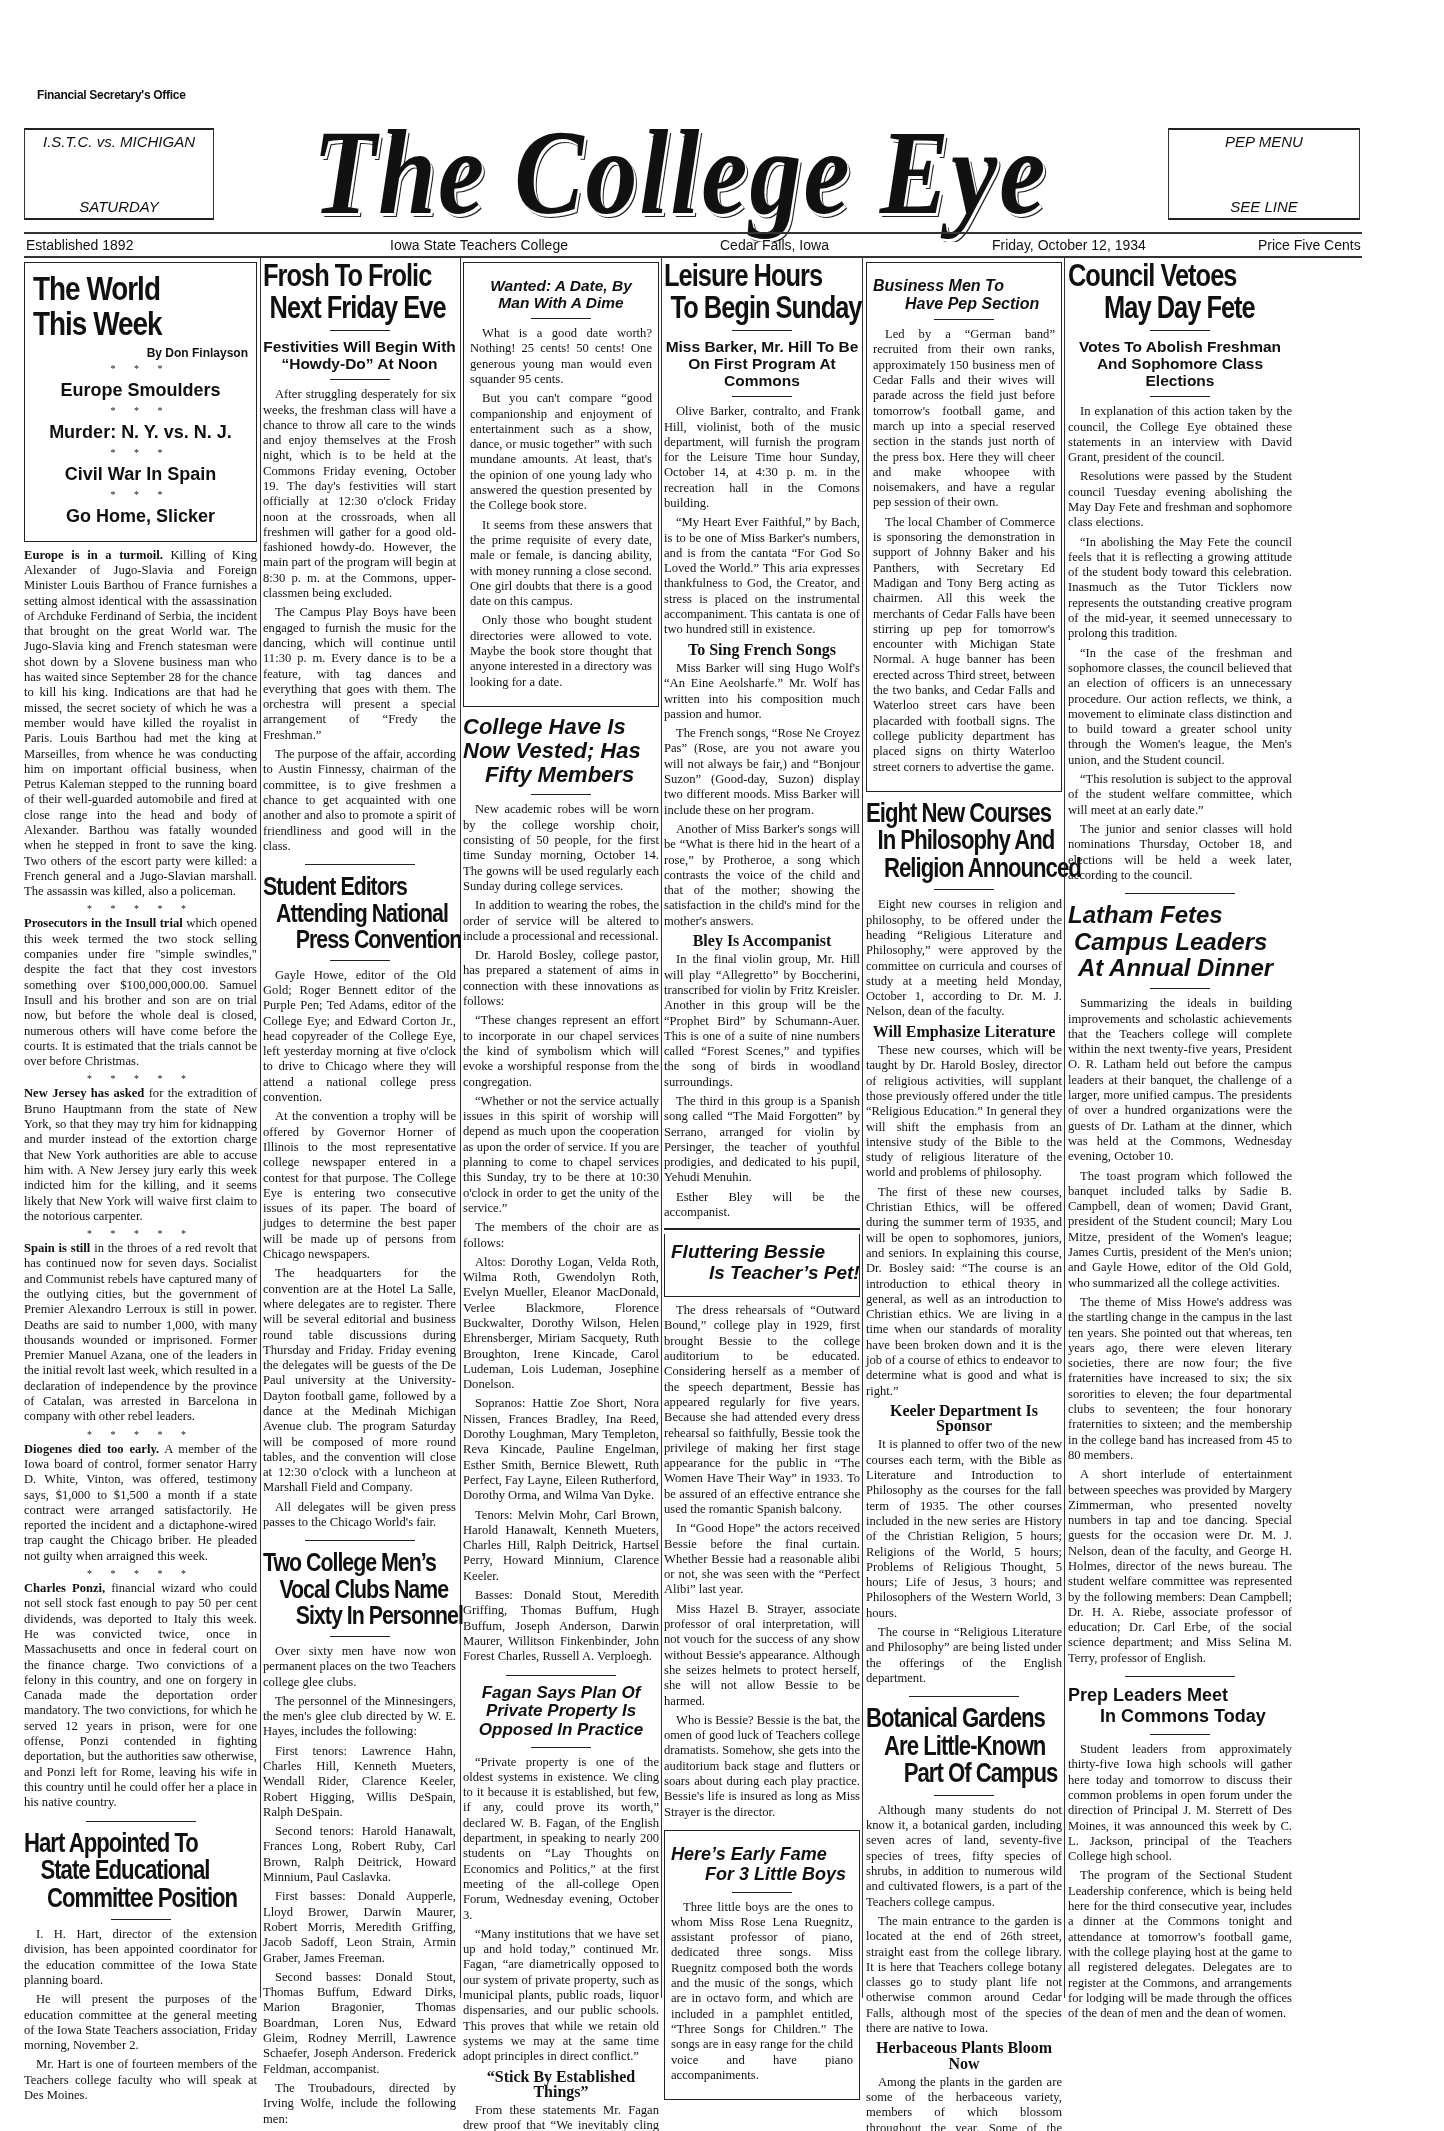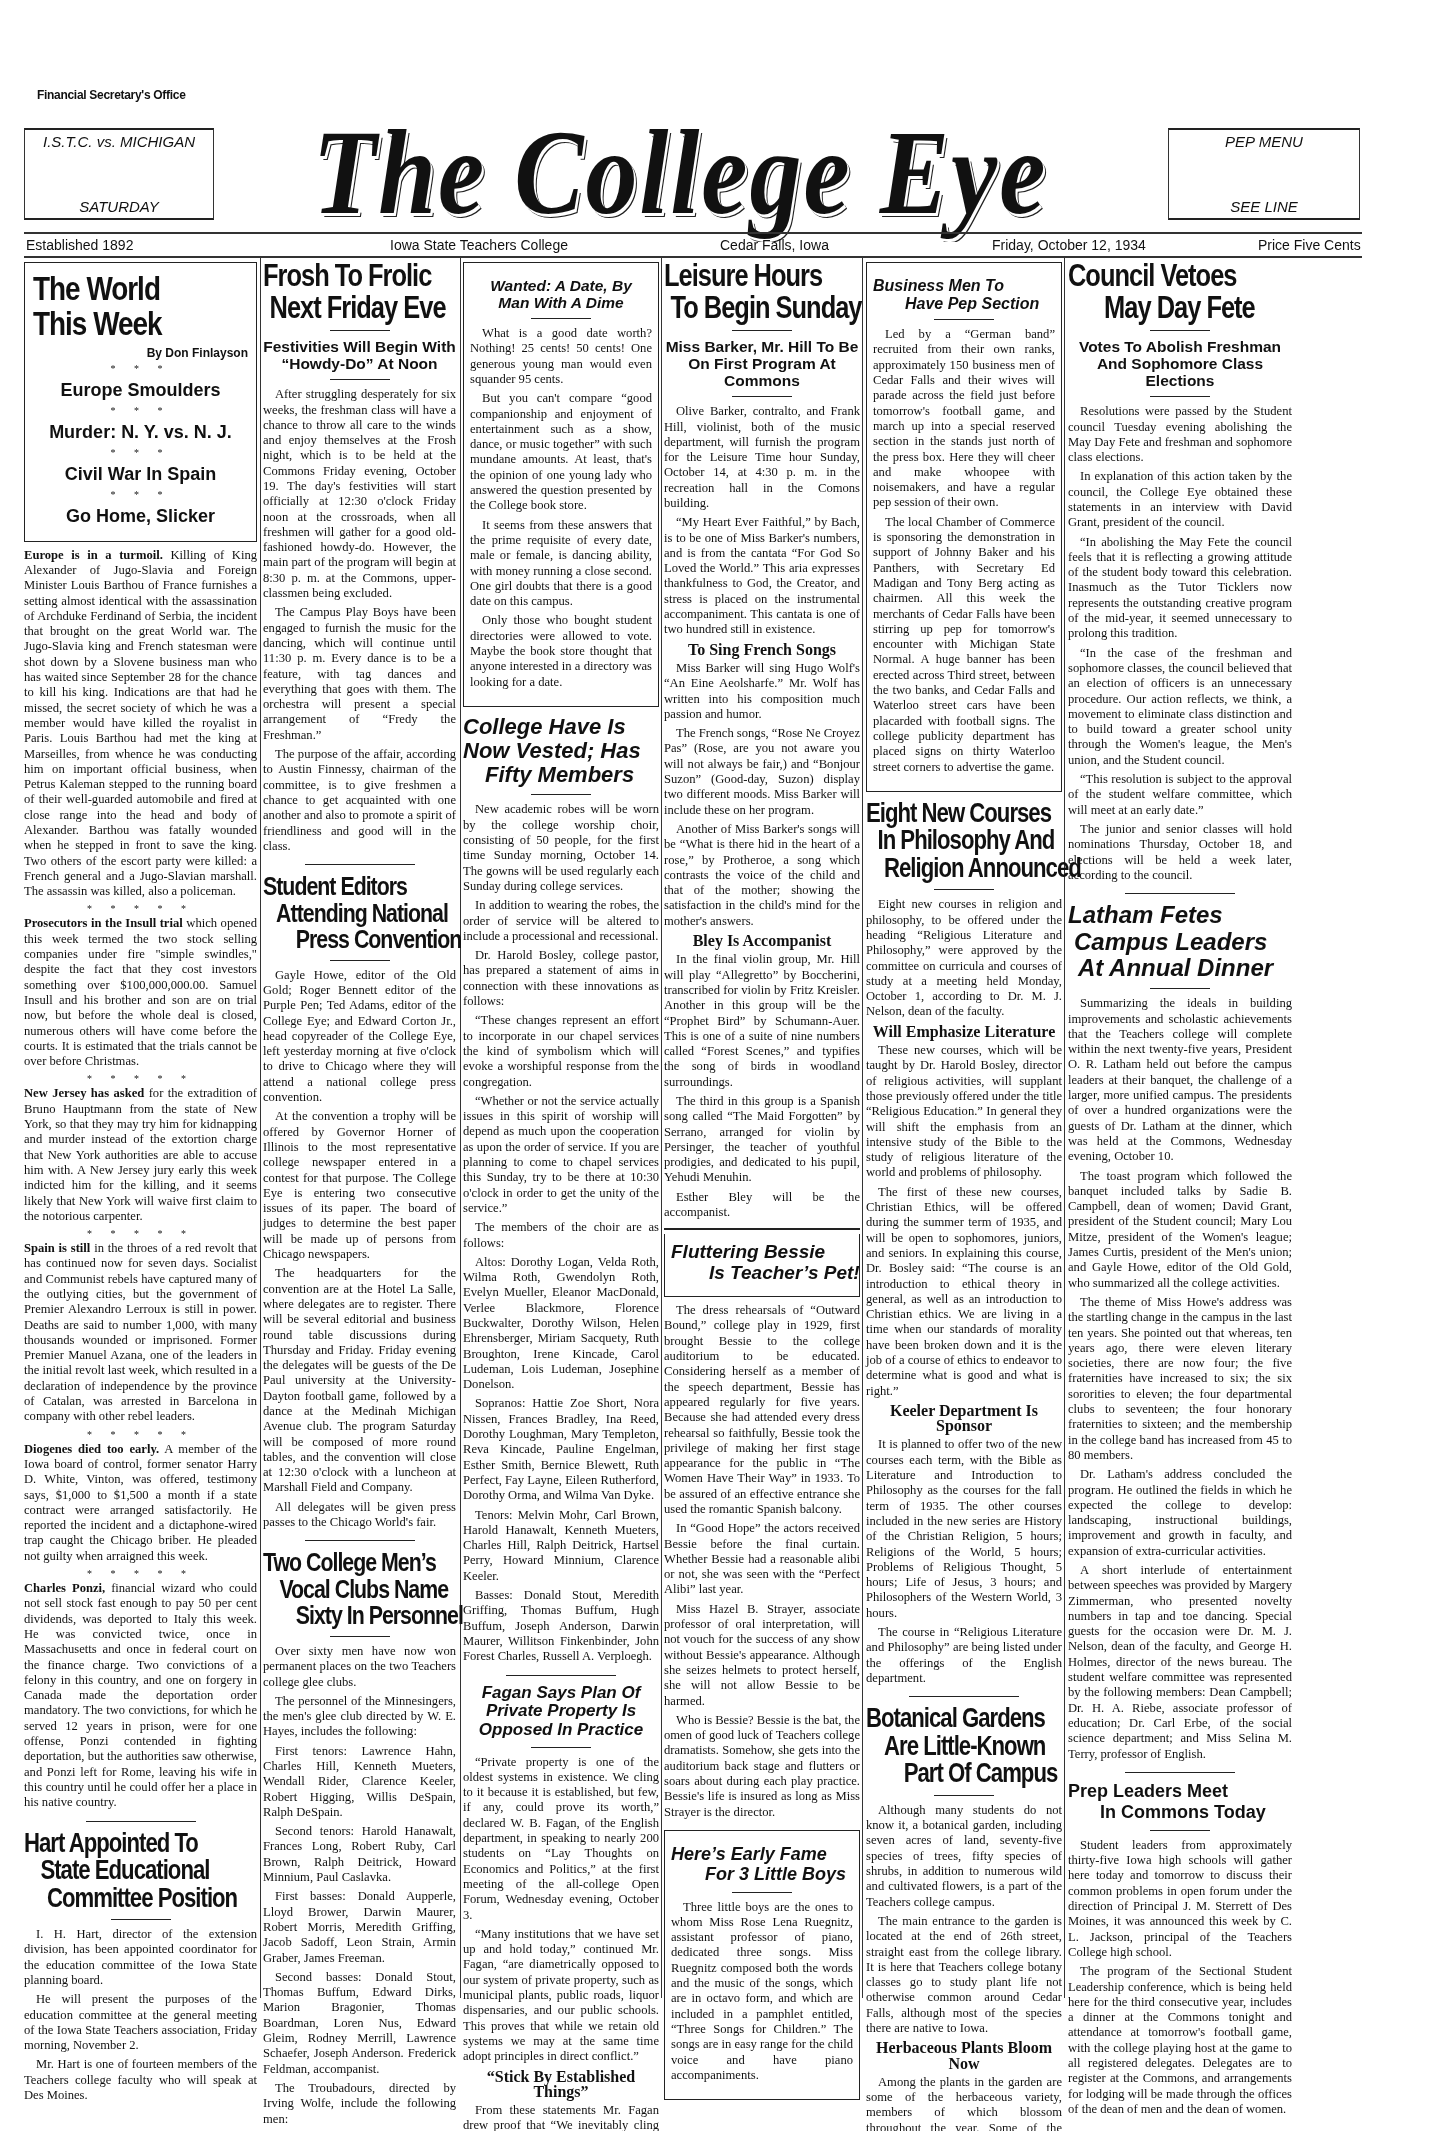--- a/index.html
+++ b/index.html
@@ -261,37 +261,36 @@
 </div>
 
 <div class="col c6">
   <div class="hl" style="font-size:31px">
     <div>Council Vetoes</div>
     <div style="padding-left:44px">May Day Fete</div>
   </div>
   <div class="short-rule"></div>
   <div class="deck">Votes To Abolish Freshman And Sophomore Class Elections</div>
   <div class="short-rule"></div>
+  <p>In explanation of this action taken by the council, the College Eye obtained these statements in an interview with David Grant, president of the council.</p>
   <p>Resolutions were passed by the Student council Tuesday evening abolishing the May Day Fete and freshman and sophomore class elections.</p>
-  <p>In explanation of this action taken by the council, the College Eye obtained these statements in an interview with David Grant, president of the council.</p>
   <p>“In abolishing the May Fete the council feels that it is reflecting a growing attitude of the student body toward this celebration. Inasmuch as the Tutor Ticklers now represents the outstanding creative program of the mid-year, it seemed unnecessary to prolong this tradition.</p>
   <p>“In the case of the freshman and sophomore classes, the council believed that an election of officers is an unnecessary procedure. Our action reflects, we think, a movement to eliminate class distinction and to build toward a greater school unity through the Women's league, the Men's union, and the Student council.</p>
   <p>“This resolution is subject to the approval of the student welfare committee, which will meet at an early date.”</p>
   <p>The junior and senior classes will hold nominations Thursday, October 18, and elections will be held a week later, according to the council.</p>
   <div class="long-rule"></div>
   <div class="hl-italic" style="font-size:24px">
     <div>Latham Fetes</div>
     <div style="padding-left:6px">Campus Leaders</div>
     <div style="padding-left:10px">At Annual Dinner</div>
   </div>
   <div class="short-rule"></div>
   <p>Summarizing the ideals in building improvements and scholastic achievements that the Teachers college will complete within the next twenty-five years, President O. R. Latham held out before the campus leaders at their banquet, the challenge of a larger, more unified campus. The presidents of over a hundred organizations were the guests of Dr. Latham at the dinner, which was held at the Commons, Wednesday evening, October 10.</p>
   <p>The toast program which followed the banquet included talks by Sadie B. Campbell, dean of women; David Grant, president of the Student council; Mary Lou Mitze, president of the Women's league; James Curtis, president of the Men's union; and Gayle Howe, editor of the Old Gold, who summarized all the college activities.</p>
   <p>The theme of Miss Howe's address was the startling change in the campus in the last ten years. She pointed out that whereas, ten years ago, there were eleven literary societies, there are now four; the five fraternities have increased to six; the six sororities to eleven; the four departmental clubs to seventeen; the four honorary fraternities to sixteen; and the membership in the college band has increased from 45 to 80 members.</p>
-  <p>Dr. Latham's address concluded the program. He outlined the fields in which he expected the college to develop: landscaping, instructional buildings, improvement and growth in faculty, and expansion of extra-curricular activities.</p>
   <p>A short interlude of entertainment between speeches was provided by Margery Zimmerman, who presented novelty numbers in tap and toe dancing. Special guests for the occasion were Dr. M. J. Nelson, dean of the faculty, and George H. Holmes, director of the news bureau. The student welfare committee was represented by the following members: Dean Campbell; Dr. H. A. Riebe, associate professor of education; Dr. Carl Erbe, of the social science department; and Miss Selina M. Terry, professor of English.</p>
   <div class="long-rule"></div>
   <div class="deck" style="font-size:18px;line-height:21px;text-align:left">
     <div>Prep Leaders Meet</div>
     <div style="padding-left:32px">In Commons Today</div>
   </div>
   <div class="short-rule"></div>
   <p>Student leaders from approximately thirty-five Iowa high schools will gather here today and tomorrow to discuss their common problems in open forum under the direction of Principal J. M. Sterrett of Des Moines, it was announced this week by C. L. Jackson, principal of the Teachers College high school.</p>
   <p>The program of the Sectional Student Leadership conference, which is being held here for the third consecutive year, includes a dinner at the Commons tonight and attendance at tomorrow's football game, with the college playing host at the game to all registered delegates. Delegates are to register at the Commons, and arrangements for lodging will be made through the offices of the dean of men and the dean of women.</p>
 </div>

